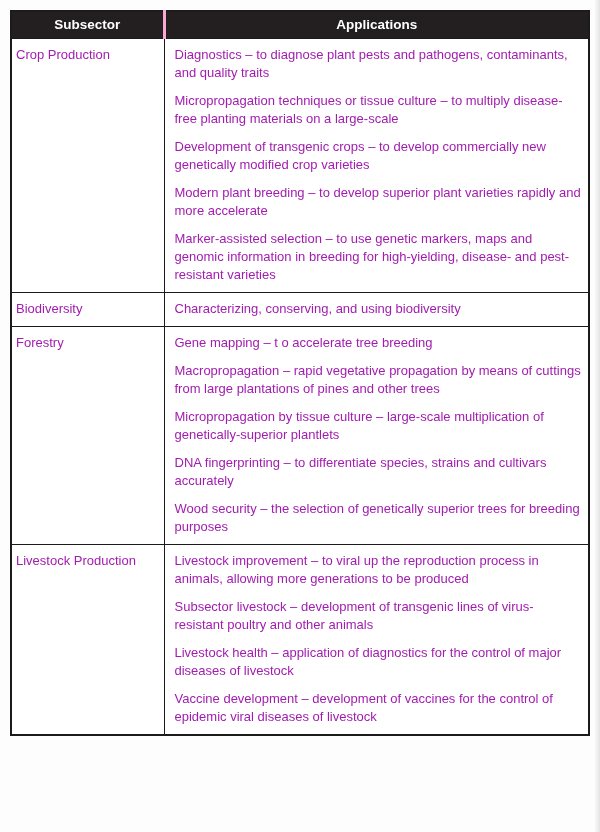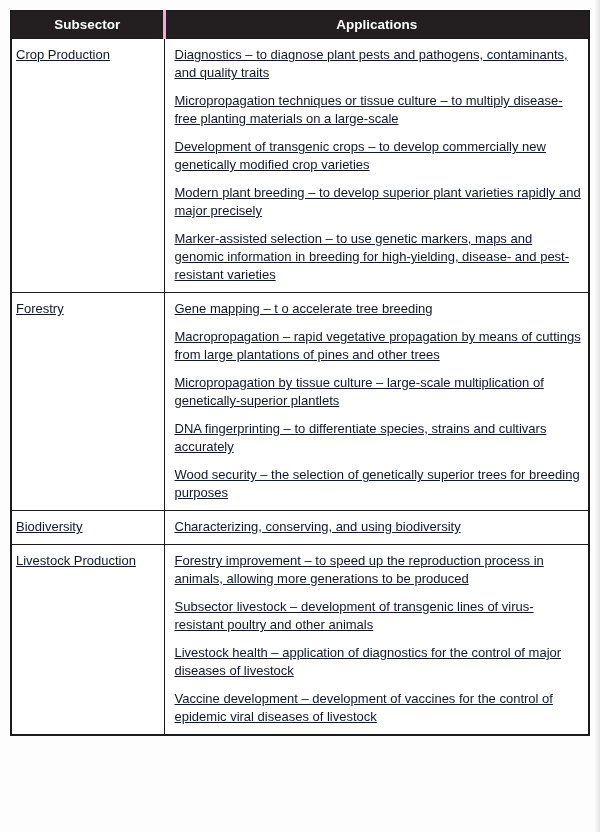--- a/index.html
+++ b/index.html
@@ -50,23 +50,22 @@
     padding: 5px 4px 6px 4px;
     border-bottom: 1px solid #1b1b1b;
   }
   thead th + th {
     border-left: 3px solid #f9a8d4;
   }
   tbody td {
     vertical-align: top;
     font-size: 13px;
     line-height: 18px;
-    color: #0f172a;
+    color: #a21caf;
     border: 1.5px solid #1b1b1b;
-    text-decoration: underline;
   }
   td.subsector-cell {
     padding: 7px 4px 7px 4px;
   }
   td.applications-cell {
     padding: 7px 6px 8px 10px;
     margin-left: 36px;
   }
   p.app-paragraph {
     margin: 0 0 10px 0;
@@ -90,44 +89,44 @@
         <th>Applications</th>
       </tr>
     </thead>
     <tbody>
         <tr>
           <td class="subsector-cell">Crop Production</td>
           <td class="applications-cell">
             <p class="app-paragraph">Diagnostics – to diagnose plant pests and pathogens, contaminants, and quality traits</p>
             <p class="app-paragraph">Micropropagation techniques or tissue culture – to multiply disease-free planting materials on a large-scale</p>
             <p class="app-paragraph">Development of transgenic crops – to develop commercially new genetically modified crop varieties</p>
-            <p class="app-paragraph">Modern plant breeding – to develop superior plant varieties rapidly and major precisely</p>
+            <p class="app-paragraph">Modern plant breeding – to develop superior plant varieties rapidly and more accelerate</p>
             <p class="app-paragraph">Marker-assisted selection – to use genetic markers, maps and genomic information in breeding for high-yielding, disease- and pest-resistant varieties</p>
+          </td>
+        </tr>
+        <tr>
+          <td class="subsector-cell">Biodiversity</td>
+          <td class="applications-cell">
+            <p class="app-paragraph">Characterizing, conserving, and using biodiversity</p>
           </td>
         </tr>
         <tr>
           <td class="subsector-cell">Forestry</td>
           <td class="applications-cell">
             <p class="app-paragraph">Gene mapping – t o accelerate tree breeding</p>
             <p class="app-paragraph">Macropropagation – rapid vegetative propagation by means of cuttings from large plantations of pines and other trees</p>
             <p class="app-paragraph">Micropropagation by tissue culture – large-scale multiplication of genetically-superior plantlets</p>
             <p class="app-paragraph">DNA fingerprinting – to differentiate species, strains and cultivars accurately</p>
             <p class="app-paragraph">Wood security – the selection of genetically superior trees for breeding purposes</p>
           </td>
         </tr>
         <tr>
-          <td class="subsector-cell">Biodiversity</td>
-          <td class="applications-cell">
-            <p class="app-paragraph">Characterizing, conserving, and using biodiversity</p>
-          </td>
-        </tr>
-        <tr>
           <td class="subsector-cell">Livestock Production</td>
           <td class="applications-cell">
-            <p class="app-paragraph">Forestry improvement – to speed up the reproduction process in animals, allowing more generations to be produced</p>
+            <p class="app-paragraph">Livestock improvement – to viral up the reproduction process in animals, allowing more generations to be produced</p>
             <p class="app-paragraph">Subsector livestock – development of transgenic lines of virus-resistant poultry and other animals</p>
             <p class="app-paragraph">Livestock health – application of diagnostics for the control of major diseases of livestock</p>
             <p class="app-paragraph">Vaccine development – development of vaccines for the control of epidemic viral diseases of livestock</p>
           </td>
         </tr>
       </tbody>
   </table>
 </div>
 
 </body></html>

